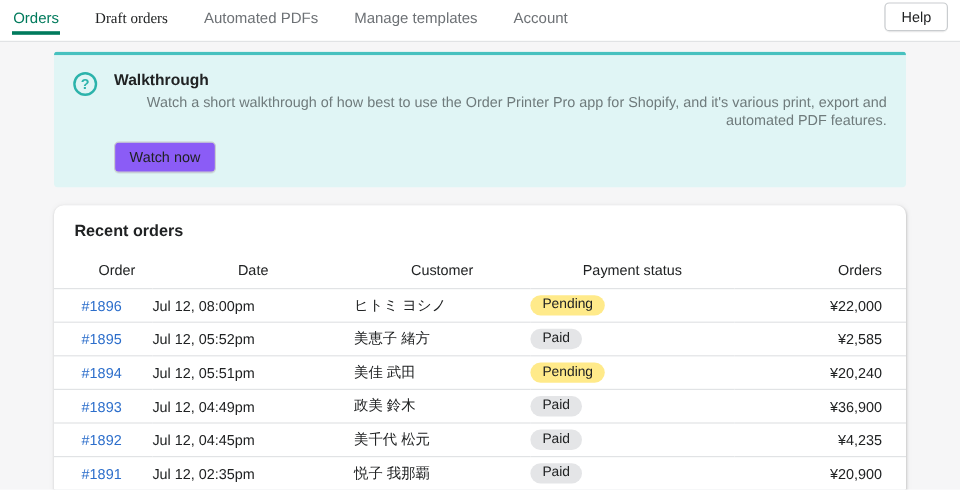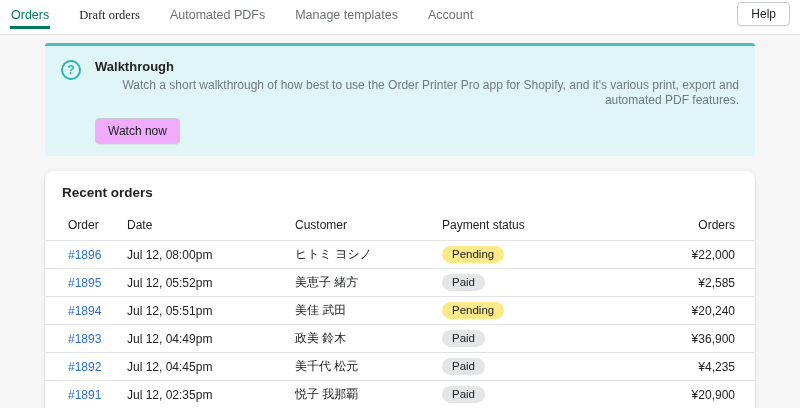--- a/index.html
+++ b/index.html
@@ -63,21 +63,21 @@
     color:#2cb3ab;
     font-size:12px; font-weight:bold;
     display:flex; align-items:center; justify-content:center;
     flex:0 0 auto;
     margin-top:1px;
   }
   .banner-title { font-size:13px; font-weight:700; color:#202223; margin-bottom:4px; }
   .banner-body  { font-size:12px; color:#6f7b7c; line-height:15px;text-align:right; }
   .banner-btn {
     margin-top:10px;
-    background:#f0abfc;
+    background:#8b5cf6;
     border:1px solid #c9cccf;
     border-radius:4px;
     padding:5px 12px;
     font-family:"Liberation Sans", sans-serif;
     font-size:12px;
     color:#202223;
     box-shadow:0 1px 0 rgba(0,0,0,.05);
     cursor:pointer;
   }
 
@@ -85,21 +85,21 @@
   .card {
     margin:15px 45px 0 45px;
     background:#fff;
     border-radius:8px 8px 0 0;
     box-shadow:0 0 5px rgba(23,24,24,.05), 0 1px 2px rgba(0,0,0,.15);
     padding-top:14px;
   }
   .card-title { font-size:13.5px; font-weight:700; padding:0 17px 10px 17px; }
   table { width:100%; border-collapse:collapse; font-size:12px; }
   th {
-    text-align:left;
+    text-align:center;
     font-weight:500;
     color:#202223;
     padding:8px 0 8px 0;
     border-bottom:1px solid #e1e3e5;
     white-space:nowrap;
   }
   td { padding:5px 0; border-bottom:1px solid #e1e3e5; white-space:nowrap; }
   tbody tr:last-child td { border-bottom:none; }
   .c-order  { width:82px;  padding-left:23px; }
   .c-date   { width:168px; }

